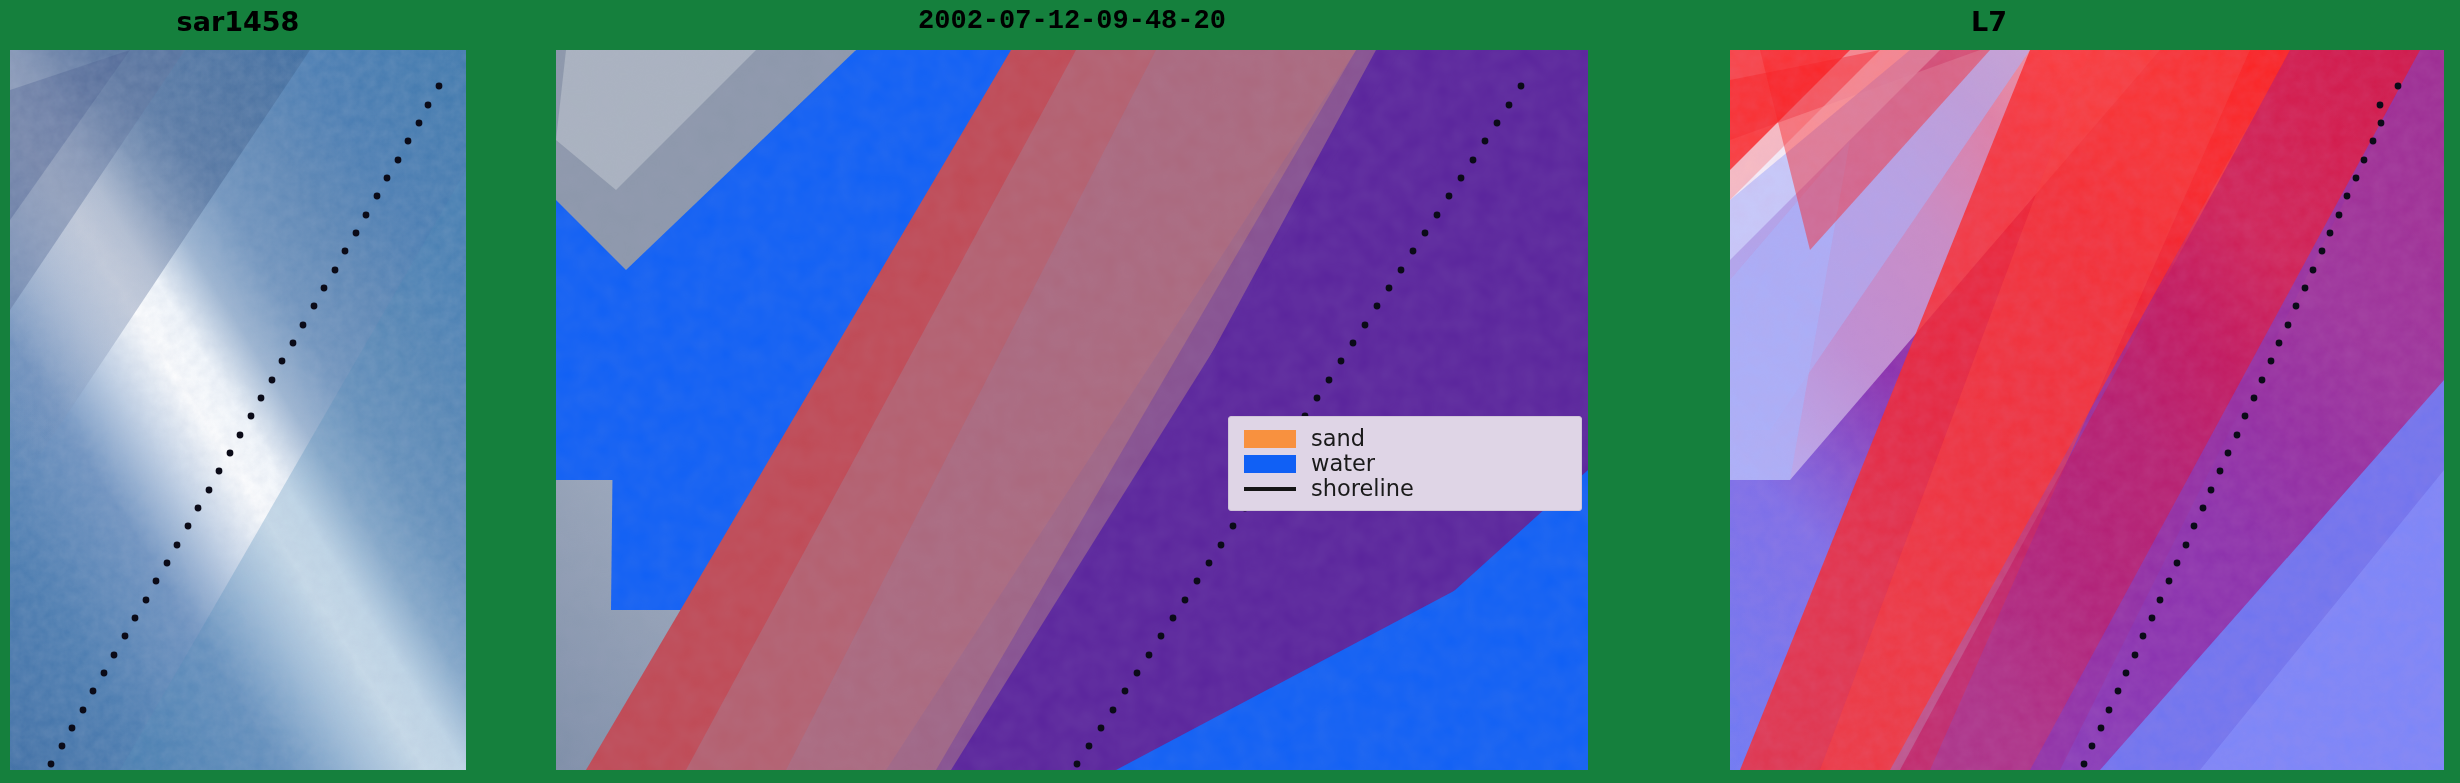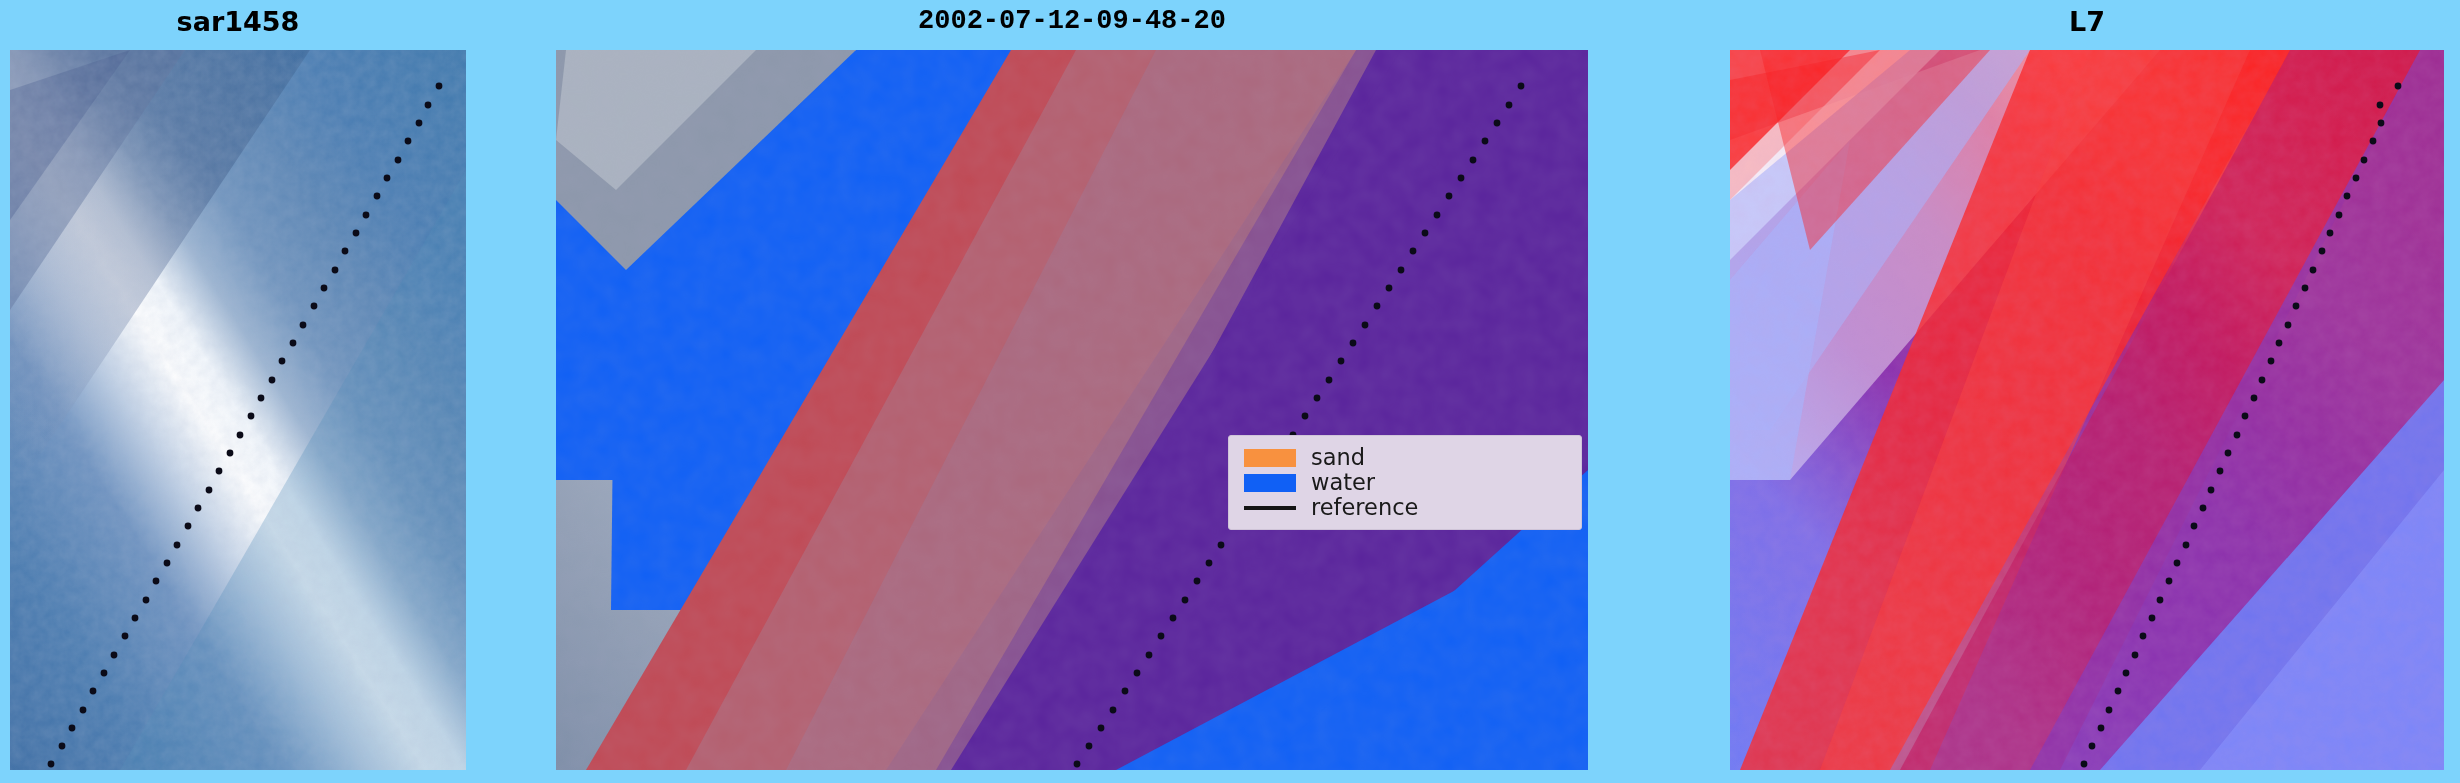--- a/index.html
+++ b/index.html
@@ -10,21 +10,21 @@
   body {
     width: 2460px;
     height: 783px;
     font-family: "DejaVu Sans", sans-serif;
     overflow: hidden;
   }
   .figure {
     position: relative;
     width: 2460px;
     height: 783px;
-    background: #7dd3fc;
+    background: #15803d;
   }
   .panel {
     position: absolute;
     top: 50px;
     width: 456px;
     height: 720px;
     overflow: hidden;
   }
   #panel-0 { left: 10px;   width: 456px; }
   #panel-1 { left: 556px;  width: 1032px; }
@@ -35,42 +35,41 @@
     top: 6px;
     text-align: center;
     font-size: 27px;
     font-weight: bold;
     color: #000000;
     letter-spacing: 0px;
     white-space: nowrap;
   }
   #title-0 { left: 10px;   width: 456px; }
   #title-1 { left: 556px;  width: 1032px; font-family: Liberation Mono, monospace; }
-  #title-2 { left: 1730px; width: 714px; }
+  #title-2 { left: 1632px; width: 714px; }
 
   .raster {
     position: absolute;
     inset: 0;
     width: 100%;
     height: 100%;
     display: block;
   }
 
   
   .legend {
     position: absolute;
     left: 1228px;
     top: 416px;
     width: 354px;
     box-sizing: border-box;
     background: #dfd5e6;
     border: 1px solid #cfc4d8;
     border-radius: 3px;
     padding: 9px 10px 9px 10px;
-    margin-top: 19px;
   }
   .legend-row {
     display: flex;
     align-items: center;
     height: 25px;
   }
   .swatch-wrap {
     width: 62px;
     display: flex;
     align-items: center;
@@ -366,19 +365,19 @@
       <span class="swatch-wrap">
         <span class="swatch water"></span>
       </span>
       <span class="legend-label">water</span>
     </div>
 
     <div class="legend-row">
       <span class="swatch-wrap">
         <span class="swatch line"></span>
       </span>
-      <span class="legend-label">reference</span>
+      <span class="legend-label">shoreline</span>
     </div>
 
 
   </div>
 
 </div>
 
 </body></html>

